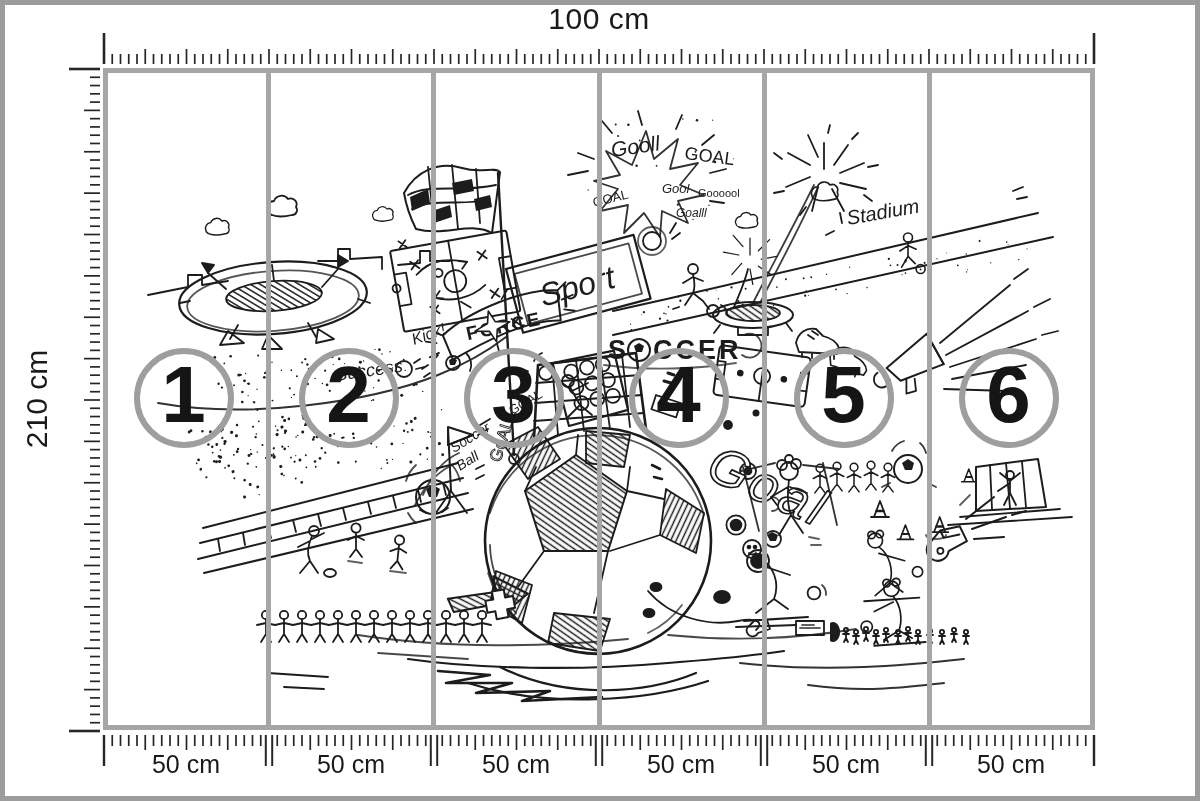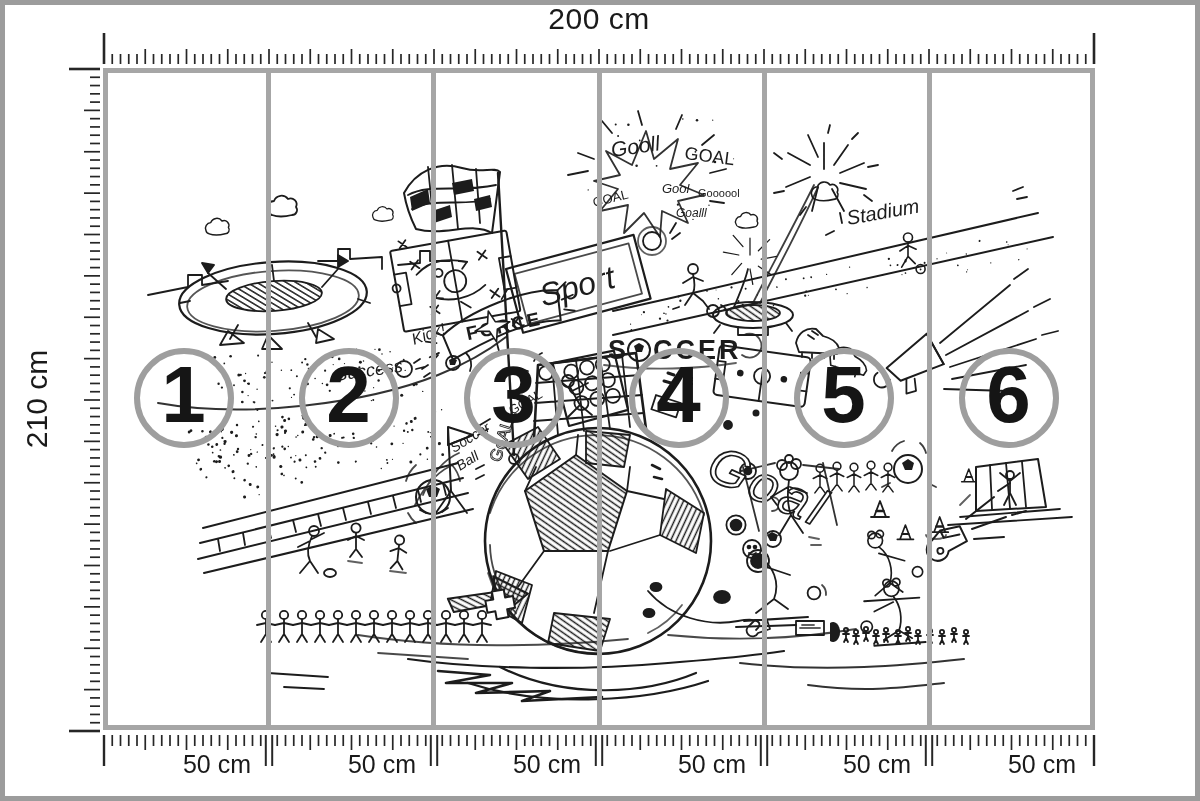--- a/index.html
+++ b/index.html
@@ -12,21 +12,21 @@
   .dim-left{position:absolute;left:6px;top:68px;width:62px;height:662px;display:flex;
             align-items:center;justify-content:center;}
   .dim-left span{transform:rotate(-90deg);white-space:nowrap;font-size:30px;display:inline-block;}
   .mural{position:absolute;left:103px;top:68px;width:992px;height:662px;box-sizing:border-box;
          border:5px solid var(--c-panel_border,#a6a6a6);background:#fff;z-index:2;}
   .divider{position:absolute;top:0;width:5px;height:652px;background:var(--c-divider,#a6a6a6);z-index:4;}
   .panel-circle{position:absolute;width:100px;height:100px;border:6px solid var(--c-circle_ring,#9e9e9e);
         border-radius:50%;display:flex;align-items:center;justify-content:center;z-index:5;
         font-size:80px;font-weight:700;color:#151515;line-height:1;background:transparent;
         font-family:"Liberation Sans",sans-serif;padding-bottom:6px;box-sizing:border-box;}
-  .w50{position:absolute;top:750px;width:130px;text-align:right;font-size:25px;z-index:3;}
+  .w50{position:absolute;top:750px;width:130px;text-align:center;font-size:25px;z-index:3;}
   .doodle{position:absolute;left:0;top:0;z-index:3;}
   .hand{font-style:italic;}
 </style>
 </head>
 <body>
 
 <div class="stage">
 
   <svg class="ruler-svg" width="1200" height="801">
     <g id="ruler-top">
@@ -358,21 +358,21 @@
         <line x1="595.8" y1="735" x2="595.8" y2="766" stroke="#262626" stroke-width="2"></line>
         <line x1="602.2" y1="735" x2="602.2" y2="766" stroke="#262626" stroke-width="2"></line>
         <line x1="760.8" y1="735" x2="760.8" y2="766" stroke="#262626" stroke-width="2"></line>
         <line x1="767.2" y1="735" x2="767.2" y2="766" stroke="#262626" stroke-width="2"></line>
         <line x1="925.8" y1="735" x2="925.8" y2="766" stroke="#262626" stroke-width="2"></line>
         <line x1="932.2" y1="735" x2="932.2" y2="766" stroke="#262626" stroke-width="2"></line>
         <line x1="1094" y1="735" x2="1094" y2="766" stroke="#262626" stroke-width="2.4"></line>
       </g>
   </svg>
 
-  <div class="dim-top">200 cm</div>
+  <div class="dim-top">100 cm</div>
   <div class="dim-left">
     <span>210 cm</span>
   </div>
 
   <div class="w50" style="left:121px">50 cm</div>
   <div class="w50" style="left:286px">50 cm</div>
   <div class="w50" style="left:451px">50 cm</div>
   <div class="w50" style="left:616px">50 cm</div>
   <div class="w50" style="left:781px">50 cm</div>
   <div class="w50" style="left:946px">50 cm</div>

